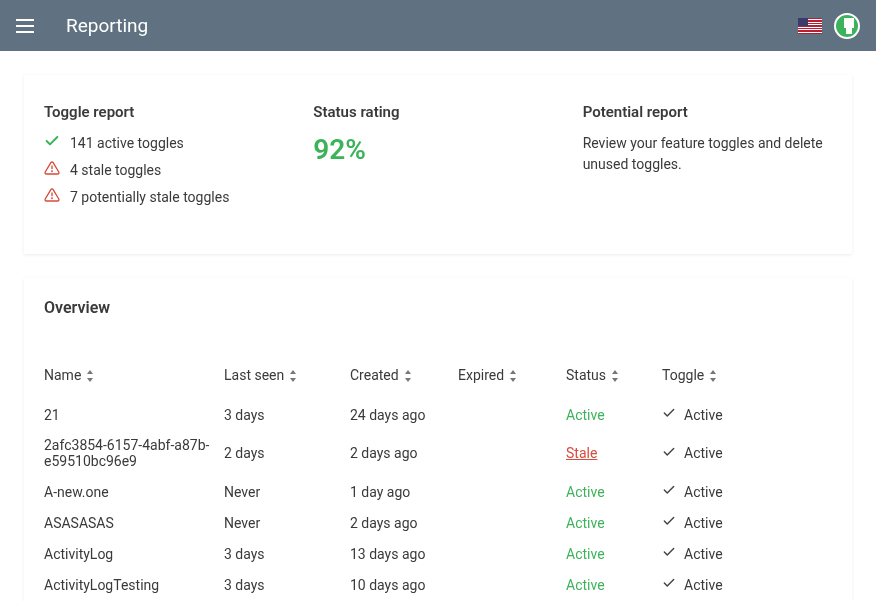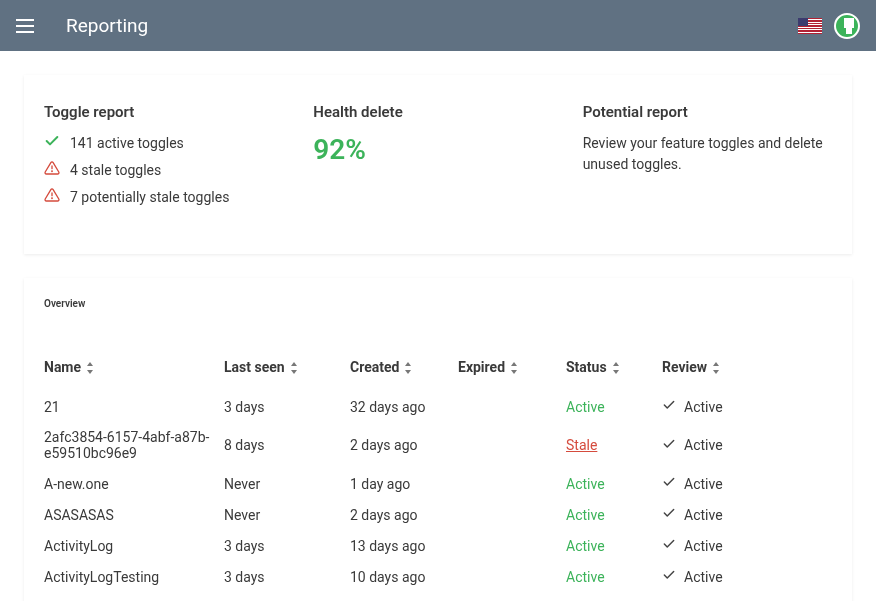--- a/index.html
+++ b/index.html
@@ -18,23 +18,23 @@
 .card { background: #fff; box-shadow: 0 1px 3px rgba(0,0,0,0.08); margin-bottom: 24px; padding: 0; }
 .card1 { display: flex; padding: 28px 20px 40px 20px; gap: 20px; }
 .col { flex: 1; }
 .col h3 { font-size: 15px; font-weight: 600; color: #3a3a3a; margin-bottom: 12px; }
 .toggle-line { display: flex; align-items: center; gap: 10px; margin-bottom: 8px; font-size: 14px; color: #3a3a3a; }
 .check-icon { color: #3cb35a; }
 .warn-icon { color: #d54b3d; }
 .health-val { font-size: 28px; font-weight: 600; color: #3cb35a; margin-top: 8px; }
 .actions-text { font-size: 14px; color: #3a3a3a; line-height: 1.5; }
 .card2 { padding: 20px; }
-.overview-title { font-size: 10px; font-weight: 600; color: #3a3a3a; margin-bottom: 40px; }
+.overview-title { font-size: 16px; font-weight: 600; color: #3a3a3a; margin-bottom: 40px; }
 table { width: 100%; border-collapse: collapse; }
-th { text-align: left; font-weight: 700; font-size: 14px; padding: 10px 8px 16px 0; color: #3a3a3a; }
+th { text-align: left; font-weight: 400; font-size: 14px; padding: 10px 8px 16px 0; color: #3a3a3a; }
 .sort-icon { display: inline-block; vertical-align: middle; margin-left: 4px; width: 10px; height: 12px; position: relative; }
 .sort-icon::before { content: ""; position: absolute; top: 0; left: 2px; border-left: 3px solid transparent; border-right: 3px solid transparent; border-bottom: 4px solid #777; }
 .sort-icon::after { content: ""; position: absolute; bottom: 0; left: 2px; border-left: 3px solid transparent; border-right: 3px solid transparent; border-top: 4px solid #777; }
 td { padding: 7px 8px 7px 0; vertical-align: middle; font-size: 14px; color: #3a3a3a; }
 .status-active { color: #3cb35a; }
 .status-stale { color: #d54b3d; text-decoration: underline; }
 .report-cell { display: flex; align-items: center; gap: 8px; }
 .report-check { color: #444; }
 .col-name { width: 180px; }
 .col-last { width: 126px; }
@@ -84,61 +84,61 @@
             <span class="warn-icon"><svg width="16" height="16" viewBox="0 0 24 24" fill="none" stroke="currentColor" stroke-width="2" stroke-linecap="round" stroke-linejoin="round">
                 <path d="M10.29 3.86L1.82 18a2 2 0 0 0 1.71 3h16.94a2 2 0 0 0 1.71-3L13.71 3.86a2 2 0 0 0-3.42 0z"></path>
                 <line x1="12" y1="9" x2="12" y2="13"></line>
                 <circle cx="12" cy="17" r="0.5" fill="currentColor"></circle>
               </svg></span>
             <span>7 potentially stale toggles</span>
           </div>
         </div>
     </div>
     <div class="col">
-      <h3>Health delete</h3>
+      <h3>Status rating</h3>
       <div class="health-val">92%</div>
     </div>
     <div class="col">
       <h3>Potential report</h3>
       <div class="actions-text">Review your feature toggles and delete unused toggles.</div>
     </div>
   </div>
 
   <div class="card card2">
     <h3 class="overview-title">Overview</h3>
     <table>
       <thead>
         <tr>
           <th class="col-name"><span>Name</span><span class="sort-icon"></span></th>
           <th class="col-last"><span>Last seen</span><span class="sort-icon"></span></th>
           <th class="col-created"><span>Created</span><span class="sort-icon"></span></th>
           <th class="col-expired"><span>Expired</span><span class="sort-icon"></span></th>
           <th class="col-status"><span>Status</span><span class="sort-icon"></span></th>
-          <th><span>Review</span><span class="sort-icon"></span></th>
+          <th><span>Toggle</span><span class="sort-icon"></span></th>
         </tr>
       </thead>
       <tbody id="table-body">
           <tr>
             <td class="col-name">21</td>
             <td>3 days</td>
-            <td>32 days ago</td>
+            <td>24 days ago</td>
             <td><span></span></td>
             <td><span class="status-active">Active</span></td>
             <td>
               <div class="report-cell">
                 <span class="report-check"><svg width="14" height="14" viewBox="0 0 24 24" fill="none" stroke="currentColor" stroke-width="2.5" stroke-linecap="round" stroke-linejoin="round">
                     <polyline points="20 6 9 17 4 12"></polyline>
                   </svg></span>
                 <span>Active</span>
               </div>
             </td>
           </tr>
           <tr>
             <td class="col-name">2afc3854-6157-4abf-a87b-e59510bc96e9</td>
-            <td>8 days</td>
+            <td>2 days</td>
             <td>2 days ago</td>
             <td><span></span></td>
             <td><span class="status-stale">Stale</span></td>
             <td>
               <div class="report-cell">
                 <span class="report-check"><svg width="14" height="14" viewBox="0 0 24 24" fill="none" stroke="currentColor" stroke-width="2.5" stroke-linecap="round" stroke-linejoin="round">
                     <polyline points="20 6 9 17 4 12"></polyline>
                   </svg></span>
                 <span>Active</span>
               </div>

